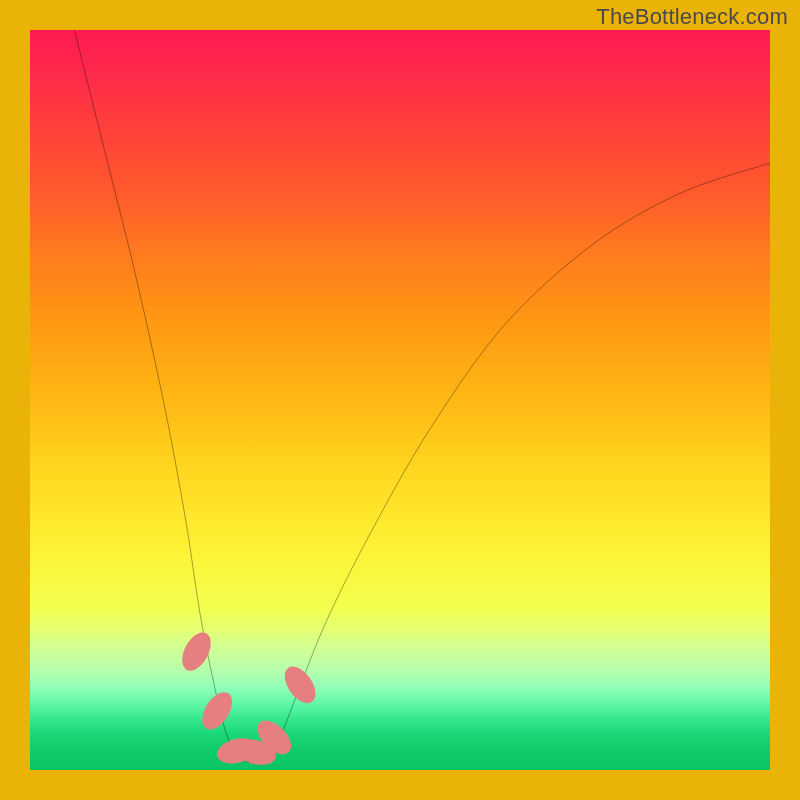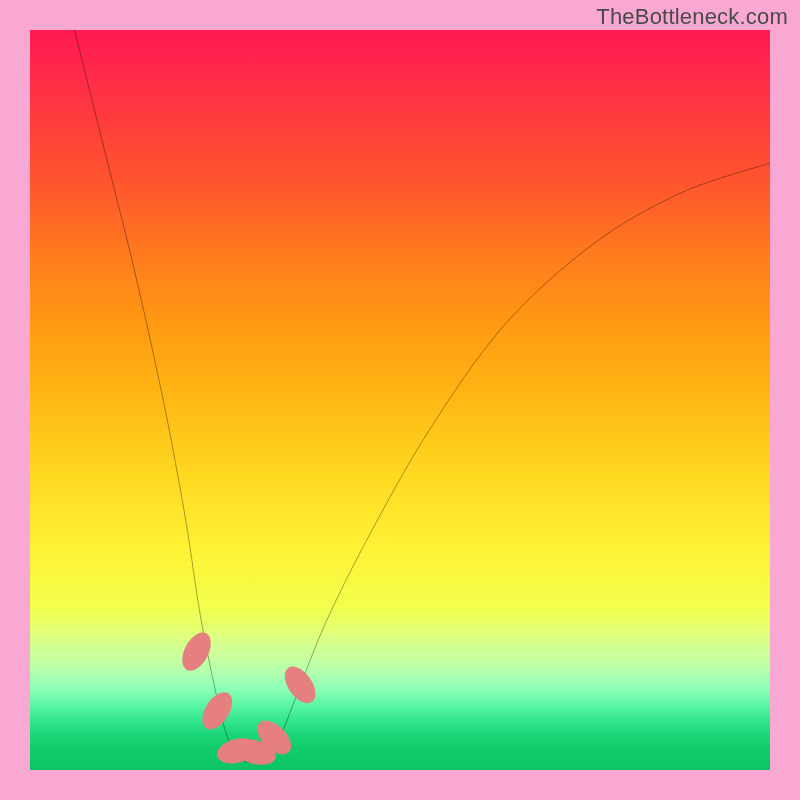--- a/index.html
+++ b/index.html
@@ -9,21 +9,21 @@
     height: 800px;
     overflow: hidden;
     background: #000;
     font-family: Arial, Helvetica, sans-serif;
   }
 
   .outer {
     position: relative;
     width: 800px;
     height: 800px;
-    background: #f9a8d4;
+    background: #eab308;
     text-align: right;
   }
 
   .watermark {
     position: absolute;
     top: 4px;
     right: 12px;
     color: #4a4a4a;
     font-size: 22px;
     font-weight: 500;

